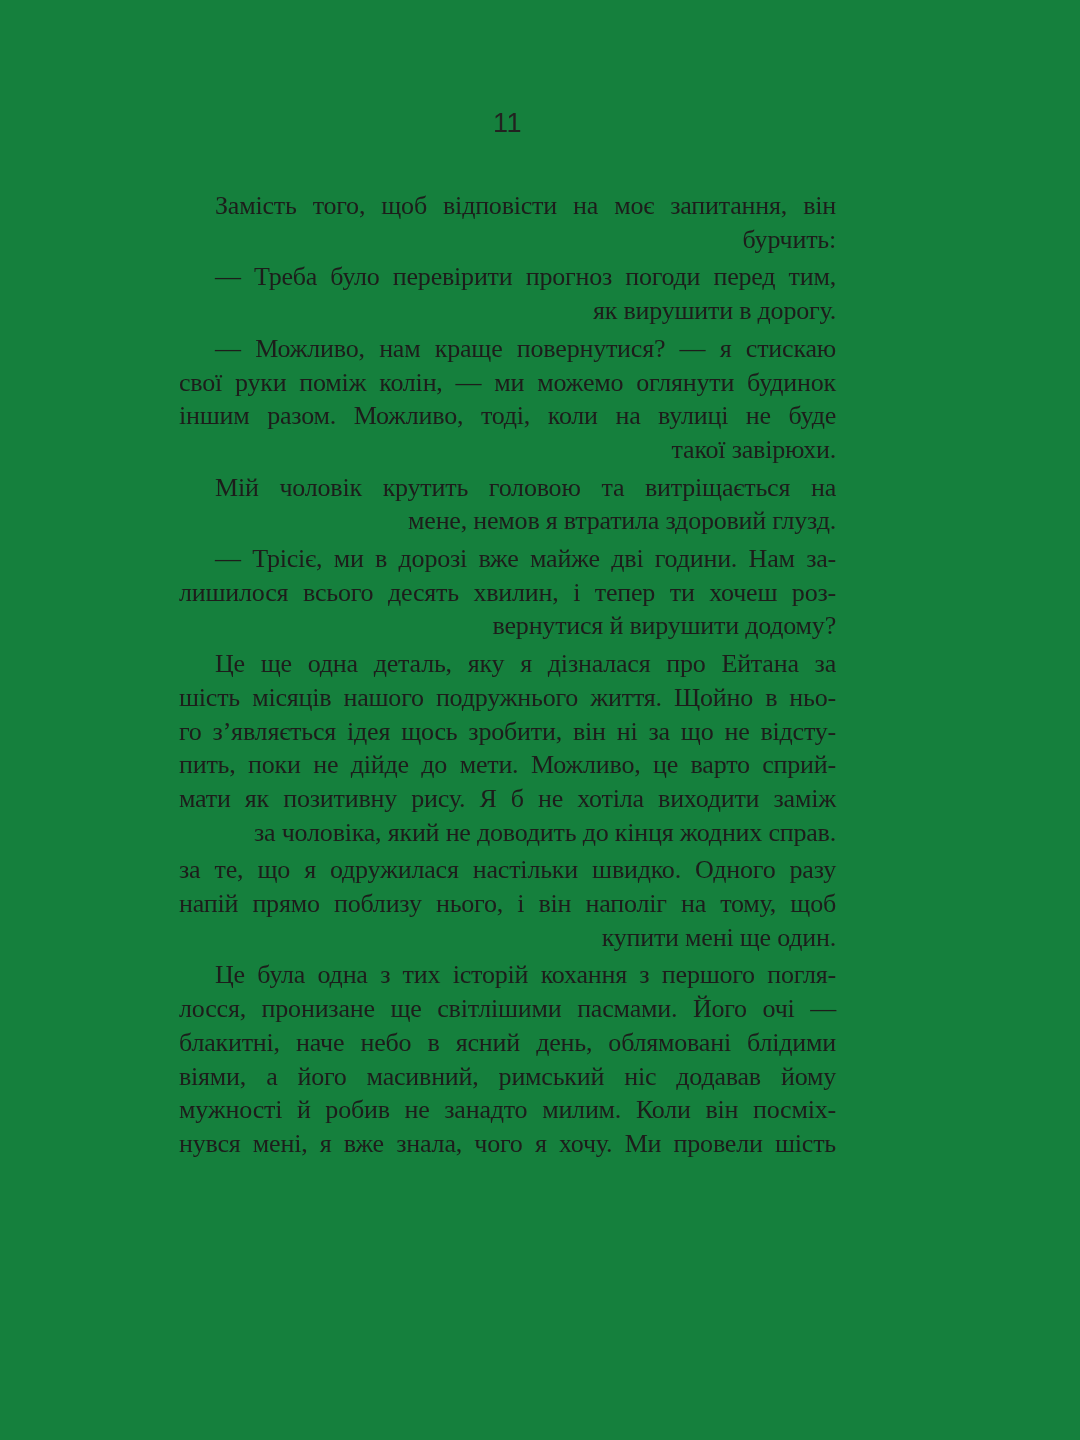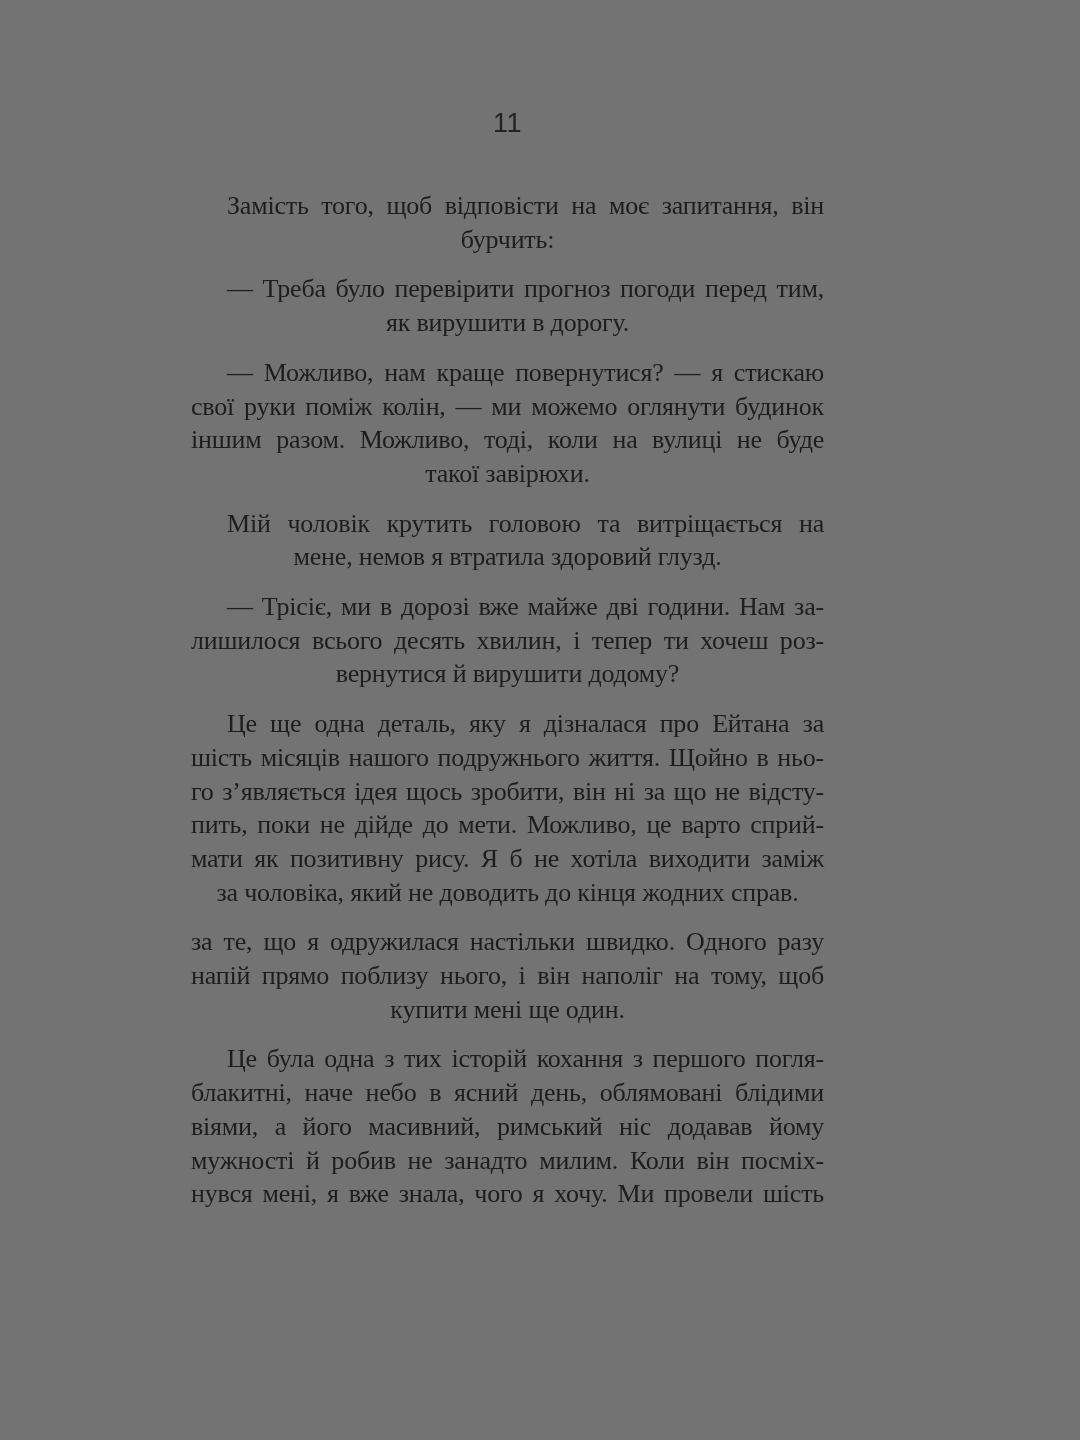--- a/index.html
+++ b/index.html
@@ -31,38 +31,38 @@
   }
   .body-text {
     margin-top: 52px;
     width: 665px;
     font-family: "Liberation Serif", "DejaVu Serif", serif;
     font-size: 26px;
     line-height: 33.7px;
     letter-spacing: -0.2px;
     color: #1d1d1b;
   }
-  .para { margin: 16px; padding: 0; }
+  .para { margin: 4px; padding: 0; }
   .line {
-    text-align: center;
+    text-align: right;
   }
   .line.just {
     text-align: justify;
     text-align-last: justify;
   }
   .line.indent {
     text-indent: 36px;
   }
   .seg.italic {
   }
 </style>
 </head>
 <body style="background: rgb(253, 253, 253);">
 
-<div class="book-page" style="background: #737373;">
+<div class="book-page" style="background: #15803d;">
   <div class="page-number">11</div>
 
   <div class="body-text" style="color: rgb(29, 29, 27);">
       <div class="para">
         <div class="line just indent"><span class="seg">Замість того, щоб відповісти на моє запитання, він</span></div>
         <div class="line"><span class="seg">бурчить:</span></div>
       </div>
       <div class="para">
         <div class="line just indent"><span class="seg">— Треба було перевірити прогноз погоди перед тим,</span></div>
         <div class="line"><span class="seg">як вирушити в дорогу.</span></div>
@@ -90,19 +90,20 @@
         <div class="line just"><span class="seg">мати як позитивну рису. Я б не хотіла виходити заміж</span></div>
         <div class="line"><span class="seg">за чоловіка, який не доводить до кінця жодних справ.</span></div>
       </div>
       <div class="para">
         <div class="line just"><span class="seg">за те, що я одружилася настільки швидко. Одного разу</span></div>
         <div class="line just"><span class="seg">напій прямо поблизу нього, і він наполіг на тому, щоб</span></div>
         <div class="line"><span class="seg">купити мені ще один.</span></div>
       </div>
       <div class="para">
         <div class="line just indent"><span class="seg">Це була одна з тих історій кохання з першого погля-</span></div>
+        <div class="line just"><span class="seg">лосся, пронизане ще світлішими пасмами. Його очі —</span></div>
         <div class="line just"><span class="seg">блакитні, наче небо в ясний день, облямовані блідими</span></div>
         <div class="line just"><span class="seg">віями, а його масивний, римський ніс додавав йому</span></div>
         <div class="line just"><span class="seg">мужності й робив не занадто милим. Коли він посміх-</span></div>
         <div class="line just"><span class="seg">нувся мені, я вже знала, чого я хочу. Ми провели шість</span></div>
       </div>
     </div>
 </div>
 
 </body></html>

